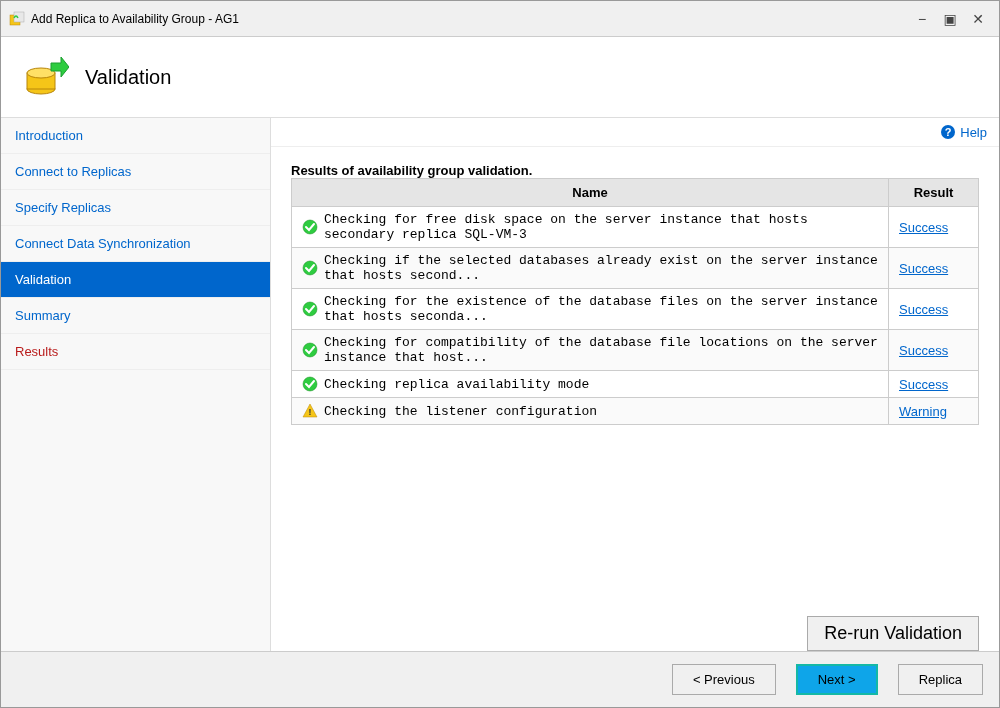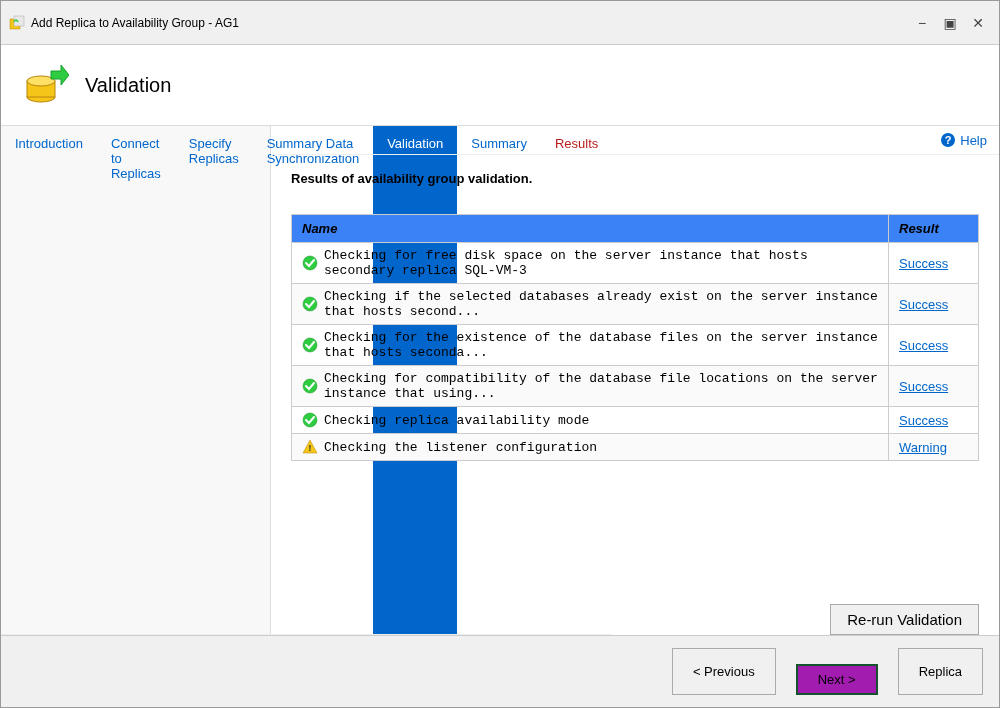--- a/index.html
+++ b/index.html
@@ -22,21 +22,21 @@
       display: flex;
       flex-direction: column;
       box-shadow: 2px 2px 8px rgba(0,0,0,0.3);
     }
     .title-bar {
       background: #f0f0f0;
       border-bottom: 1px solid #ccc;
       display: flex;
       align-items: center;
       padding: 4px 8px;
-      height: 44px;
+      height: 36px;
       flex-shrink: 0;
     }
     .title-bar-icon {
       width: 16px;
       height: 16px;
       margin-right: 6px;
     }
     .title-bar-text {
       flex: 1;
       font-size: 12px;
@@ -85,21 +85,21 @@
       font-weight: 400;
       color: #000;
     }
 
     
     .sidebar {
       width: 270px;
       background: #f8f8f8;
       border-right: 1px solid #ddd;
       display: flex;
-      flex-direction: row;
+      flex-direction: column;
       flex-shrink: 0;
     }
     .sidebar-item {
       padding: 10px 14px;
       cursor: pointer;
       color: #0066cc;
       font-size: 13px;
       border-bottom: 1px solid #eee;
     }
     .sidebar-item.active {
@@ -139,38 +139,37 @@
 
     .main-body {
       flex: 1;
       padding: 16px 20px;
       overflow-y: auto;
     }
 
     .results-title {
       font-size: 13px;
       font-weight: 700;
-      margin-bottom: 28px;
+      margin-bottom: 0;
       color: #000;
     }
 
     .results-table {
       width: 100%;
       border-collapse: collapse;
       border: 1px solid #ccc;
     }
     .results-table th {
-      background: #3b82f6;
+      background: #e5e5e5;
       border: 1px solid #ccc;
       padding: 6px 10px;
-      text-align: left;
+      text-align: center;
       font-weight: 600;
       color: #000;
       font-size: 13px;
-      font-style: italic;
     }
     .results-table td {
       border: 1px solid #ccc;
       padding: 5px 10px;
       font-size: 13px;
       vertical-align: middle;
     }
     .results-table tr:nth-child(even) { background: #fafafa; }
 
     .col-name { width: auto; }
@@ -220,27 +219,26 @@
     .btn {
       padding: 6px 20px;
       font-size: 13px;
       border: 1px solid #aaa;
       background: #f0f0f0;
       cursor: pointer;
       color: #000;
       min-width: 80px;
     }
     .btn.primary {
-      border: 2px solid #14532d;
-      background: #a21caf;
-      margin-top: 16px;
+      border: 2px solid #14b8a6;
+      background: #0ea5e9;
     }
     .btn-rerun {
       padding: 6px 16px;
-      font-size: 15px;
+      font-size: 18px;
       border: 1px solid #aaa;
       background: #f0f0f0;
       cursor: pointer;
       color: #000;
     }
 
     .rerun-area {
       display: flex;
       justify-content: flex-end;
       padding: 8px 20px 0 20px;
@@ -277,21 +275,21 @@
     </svg>
     <span class="header-title">Validation</span>
   </div>
 
   <div class="content-area">
 
     <div class="sidebar">
       <div class="sidebar-item">Introduction</div>
       <div class="sidebar-item">Connect to Replicas</div>
       <div class="sidebar-item">Specify Replicas</div>
-      <div class="sidebar-item">Summary Data Synchronization</div>
+      <div class="sidebar-item">Connect Data Synchronization</div>
       <div class="sidebar-item active">Validation</div>
       <div class="sidebar-item">Summary</div>
       <div class="sidebar-item inactive">Results</div>
     </div>
 
     <div class="main">
       <div class="main-header">
         <a class="help-link">
           <svg width="16" height="16" viewBox="0 0 16 16">
             <circle cx="8" cy="8" r="7" fill="#0066cc"></circle>
@@ -356,21 +354,21 @@
               </tr>
               <tr>
                 <td>
                   <div class="cell-with-icon">
                     <span class="icon-success">
                       <svg width="16" height="16" viewBox="0 0 16 16">
         <circle cx="8" cy="8" r="7" fill="#2ecc40" stroke="#1a8c22" stroke-width="0.5"></circle>
         <polyline points="4,8 7,11 12,5" fill="none" stroke="white" stroke-width="2" stroke-linecap="round"></polyline>
       </svg>
                     </span>
-                    <span>Checking for compatibility of the database file locations on the server instance that using...</span>
+                    <span>Checking for compatibility of the database file locations on the server instance that host...</span>
                   </div>
                 </td>
                 <td class="col-result"><a class="result-link" style="cursor: pointer;">Success</a></td>
               </tr>
               <tr>
                 <td>
                   <div class="cell-with-icon">
                     <span class="icon-success">
                       <svg width="16" height="16" viewBox="0 0 16 16">
         <circle cx="8" cy="8" r="7" fill="#2ecc40" stroke="#1a8c22" stroke-width="0.5"></circle>

